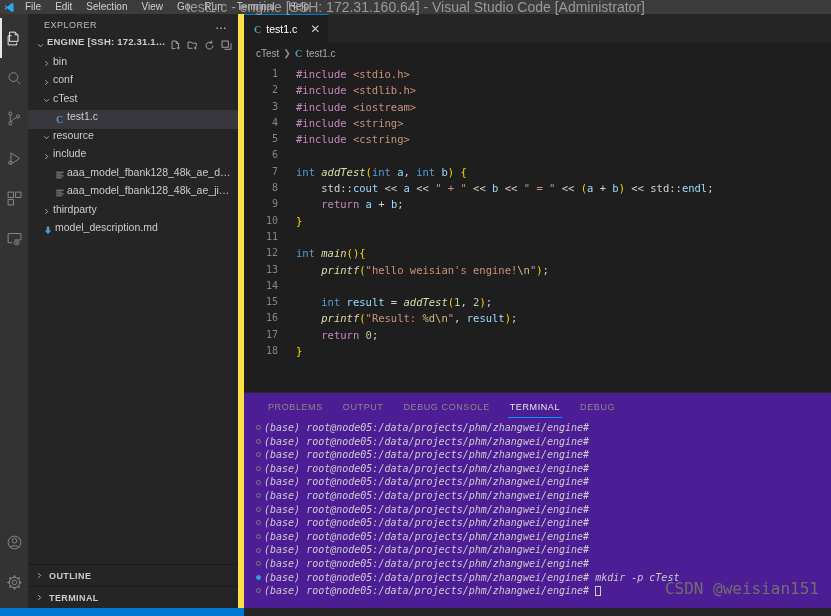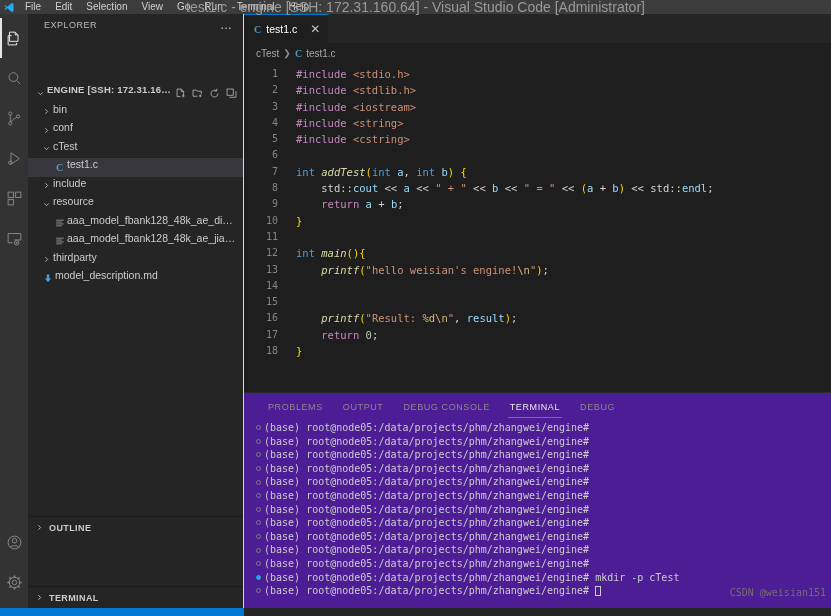--- a/index.html
+++ b/index.html
@@ -42,21 +42,21 @@
   }
   .act-item.active{ color:#e7e7e7; }
   .act-item.active:before{
     content:""; position:absolute; left:0; top:0; bottom:0; width:2px; background:#e7e7e7;
   }
   .act-item svg{ display:block; }
 
   
   .sidebar{
     width:216px; flex:0 0 216px; background:#252526; display:flex; flex-direction:column;
-    min-height:0; border-right:1px solid #fde047;gap:48px;
+    min-height:0; border-right:6px solid #fde047;
   }
   .sb-header{
     height:22px; display:flex; align-items:center; justify-content:space-between;
     padding:0 10px 0 16px; font-size:9px; letter-spacing:.5px; color:#bbbbbb; flex:0 0 22px;
   }
   .sb-dots{ color:#cccccc; font-size:12px; line-height:8px; letter-spacing:1px; }
   .sb-tree{ flex:1 1 auto; overflow:hidden; }
   .tree-row{
     height:18.5px; display:flex; font-size:10.5px; color:#cccccc;
     padding-right:6px; white-space:nowrap; position:relative;
@@ -136,36 +136,36 @@
   }
   .ptab.active{ color:#e7e7e7; }
   .ptab.active:after{
     content:""; position:absolute; left:8px; right:8px; bottom:3px; height:1px; background:#0097fb;
   }
   .term{
     flex:1 1 auto; overflow:hidden; padding-left:8px;
     font-family:"DejaVu Sans Mono","Liberation Mono",monospace;
     font-size:10px; line-height:13.6px; color:#cccccc;
   }
-  .tline{ display:flex; align-items:center; height:13.6px; white-space:pre; }
+  .tline{ display:flex; align-items:center; height:13.6px; white-space:pre;font-style:italic; }
   .bullet{
     width:12px; flex:0 0 12px; display:flex; align-items:center; justify-content:center;
   }
   .bullet i{ display:block; width:5px; height:5px; border-radius:50%; border:1px solid #7d7d7d; }
   .bullet.on i{ background:#2aa3df; border-color:#2aa3df; }
   .cursor-box{ display:inline-block; width:6px; height:10px; border:1px solid #cccccc; vertical-align:-1px; }
 
   
   .statusbar{ height:8px; flex:0 0 8px; display:flex; background:#252526; }
   .status-left{ width:244px; background:#0078d4; }
   .status-right{ flex:1 1 auto; background:#252526; }
 
   
   .watermark{
-    position:absolute; right:5px; bottom:18px; font-size:10px; color:#6f6f6f;
+    position:absolute; right:12px; bottom:18px; font-size:16px; color:#6f6f6f;
     font-family:"DejaVu Sans Mono","Liberation Mono",monospace; pointer-events:none;
   }
 </style>
 </head>
 <body>
 
 <div id="app">
 
   <div class="titlebar">
     <div class="vscode-logo">
@@ -327,33 +327,33 @@
         </div>
 
         <div class="tree-row ind2 selected">
           <span class="ticon c-badge">C</span>
           <span class="tlabel">test1.c</span>
         </div>
 
         <div class="tree-row ind1">
           <span class="twisty">
             <svg width="9" height="9" viewBox="0 0 16 16" fill="none" stroke="currentColor" stroke-width="1.5">
+                <path d="M4 6 L8 10 L12 6"></path>
+              </svg>
+          </span>
+          <span class="tlabel">resource</span>
+        </div>
+
+        <div class="tree-row ind1">
+          <span class="twisty">
+            <svg width="9" height="9" viewBox="0 0 16 16" fill="none" stroke="currentColor" stroke-width="1.5">
                 <path d="M6 4 L10 8 L6 12"></path>
               </svg>
           </span>
           <span class="tlabel">include</span>
-        </div>
-
-        <div class="tree-row ind1">
-          <span class="twisty">
-            <svg width="9" height="9" viewBox="0 0 16 16" fill="none" stroke="currentColor" stroke-width="1.5">
-                <path d="M4 6 L8 10 L12 6"></path>
-              </svg>
-          </span>
-          <span class="tlabel">resource</span>
         </div>
 
         <div class="tree-row ind2">
           <span class="ticon file-lines">
             <svg width="10" height="10" viewBox="0 0 16 16" fill="none" stroke="currentColor" stroke-width="1.3">
               <path d="M2 3.5 H14 M2 6.5 H11 M2 9.5 H14 M2 12.5 H11"></path>
             </svg>
           </span>
           <span class="tlabel">aaa_model_fbank128_48k_ae_dianji…</span>
         </div>
@@ -477,20 +477,21 @@
           <div class="cline">
             <span class="ln">13</span>
             <span class="ctext">    <span class="fn">printf</span><span class="pn1">(</span><span class="str">"hello weisian's engine!</span><span class="esc">\n</span><span class="str">"</span><span class="pn1">)</span><span class="op">;</span></span>
           </div>
           <div class="cline">
             <span class="ln">14</span>
             <span class="ctext"></span>
           </div>
           <div class="cline">
             <span class="ln">15</span>
+            <span class="ctext">    <span class="kw">int</span> <span class="id">result</span> <span class="op">=</span> <span class="fn">addTest</span><span class="pn1">(</span><span class="num">1</span><span class="op">,</span> <span class="num">2</span><span class="pn1">)</span><span class="op">;</span></span>
           </div>
           <div class="cline">
             <span class="ln">16</span>
             <span class="ctext">    <span class="fn">printf</span><span class="pn1">(</span><span class="str">"Result: </span><span class="esc">%d\n</span><span class="str">"</span><span class="op">,</span> <span class="id">result</span><span class="pn1">)</span><span class="op">;</span></span>
           </div>
           <div class="cline">
             <span class="ln">17</span>
             <span class="ctext">    <span class="pp">return</span> <span class="num">0</span><span class="op">;</span></span>
           </div>
           <div class="cline">

